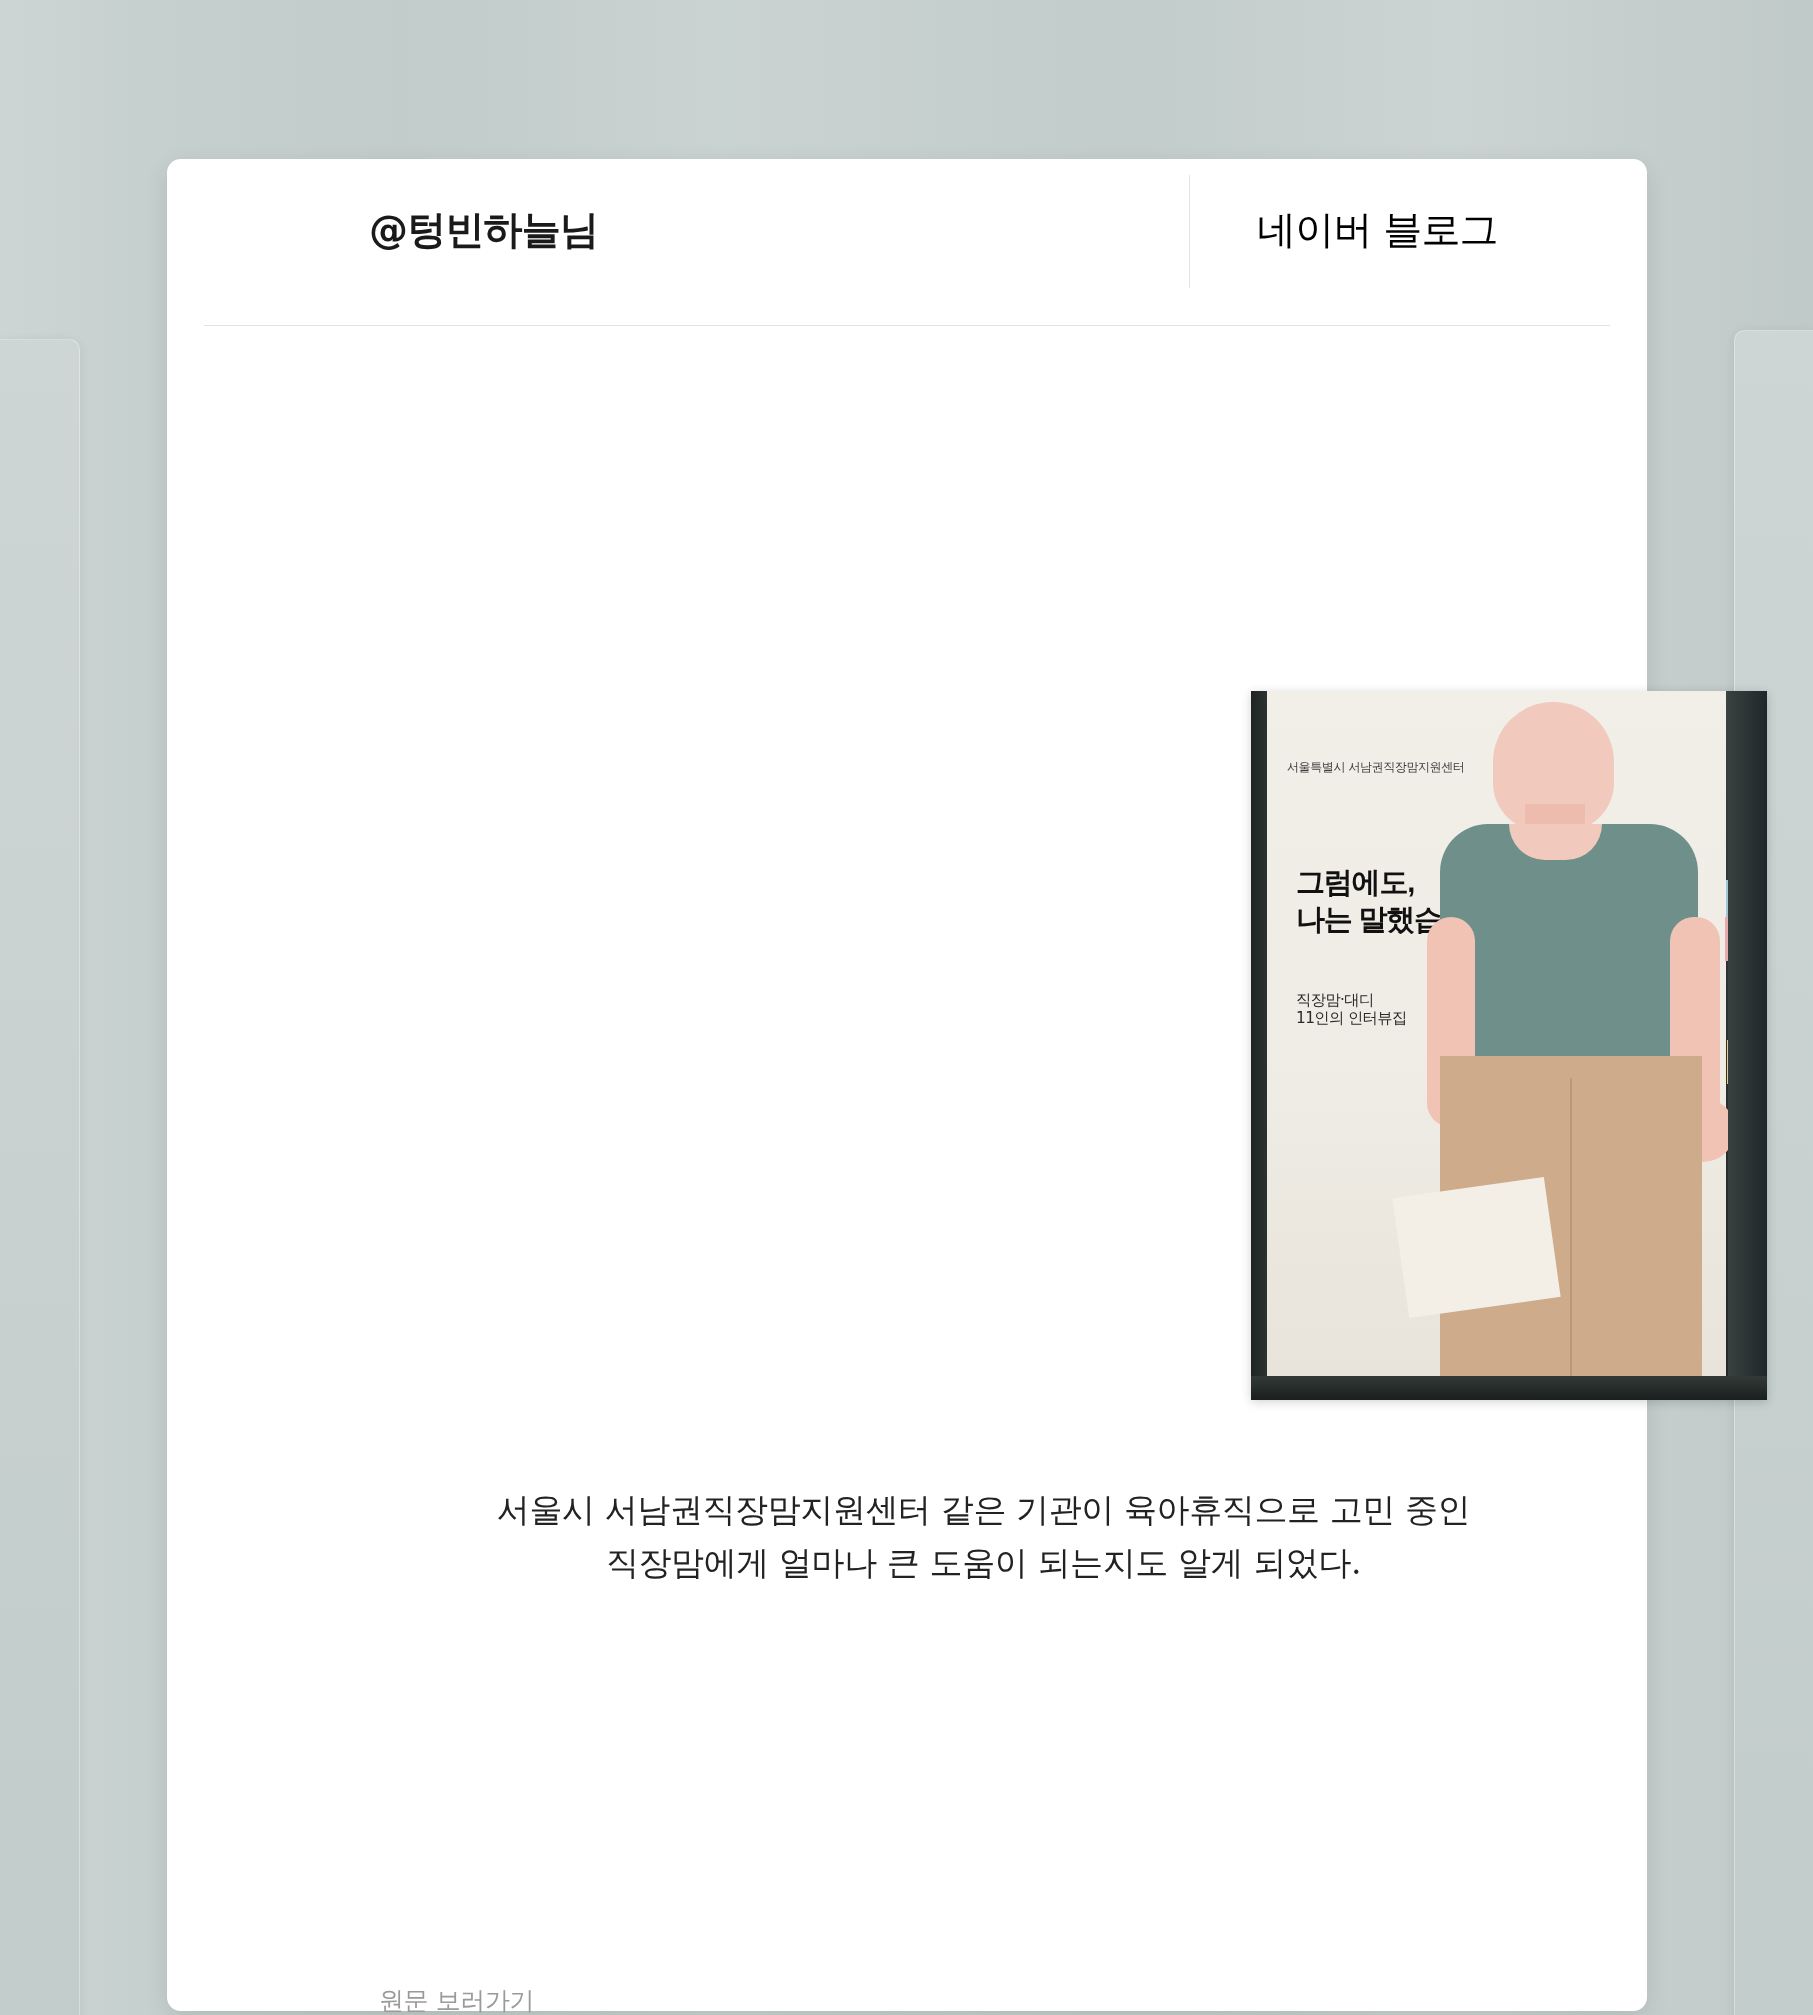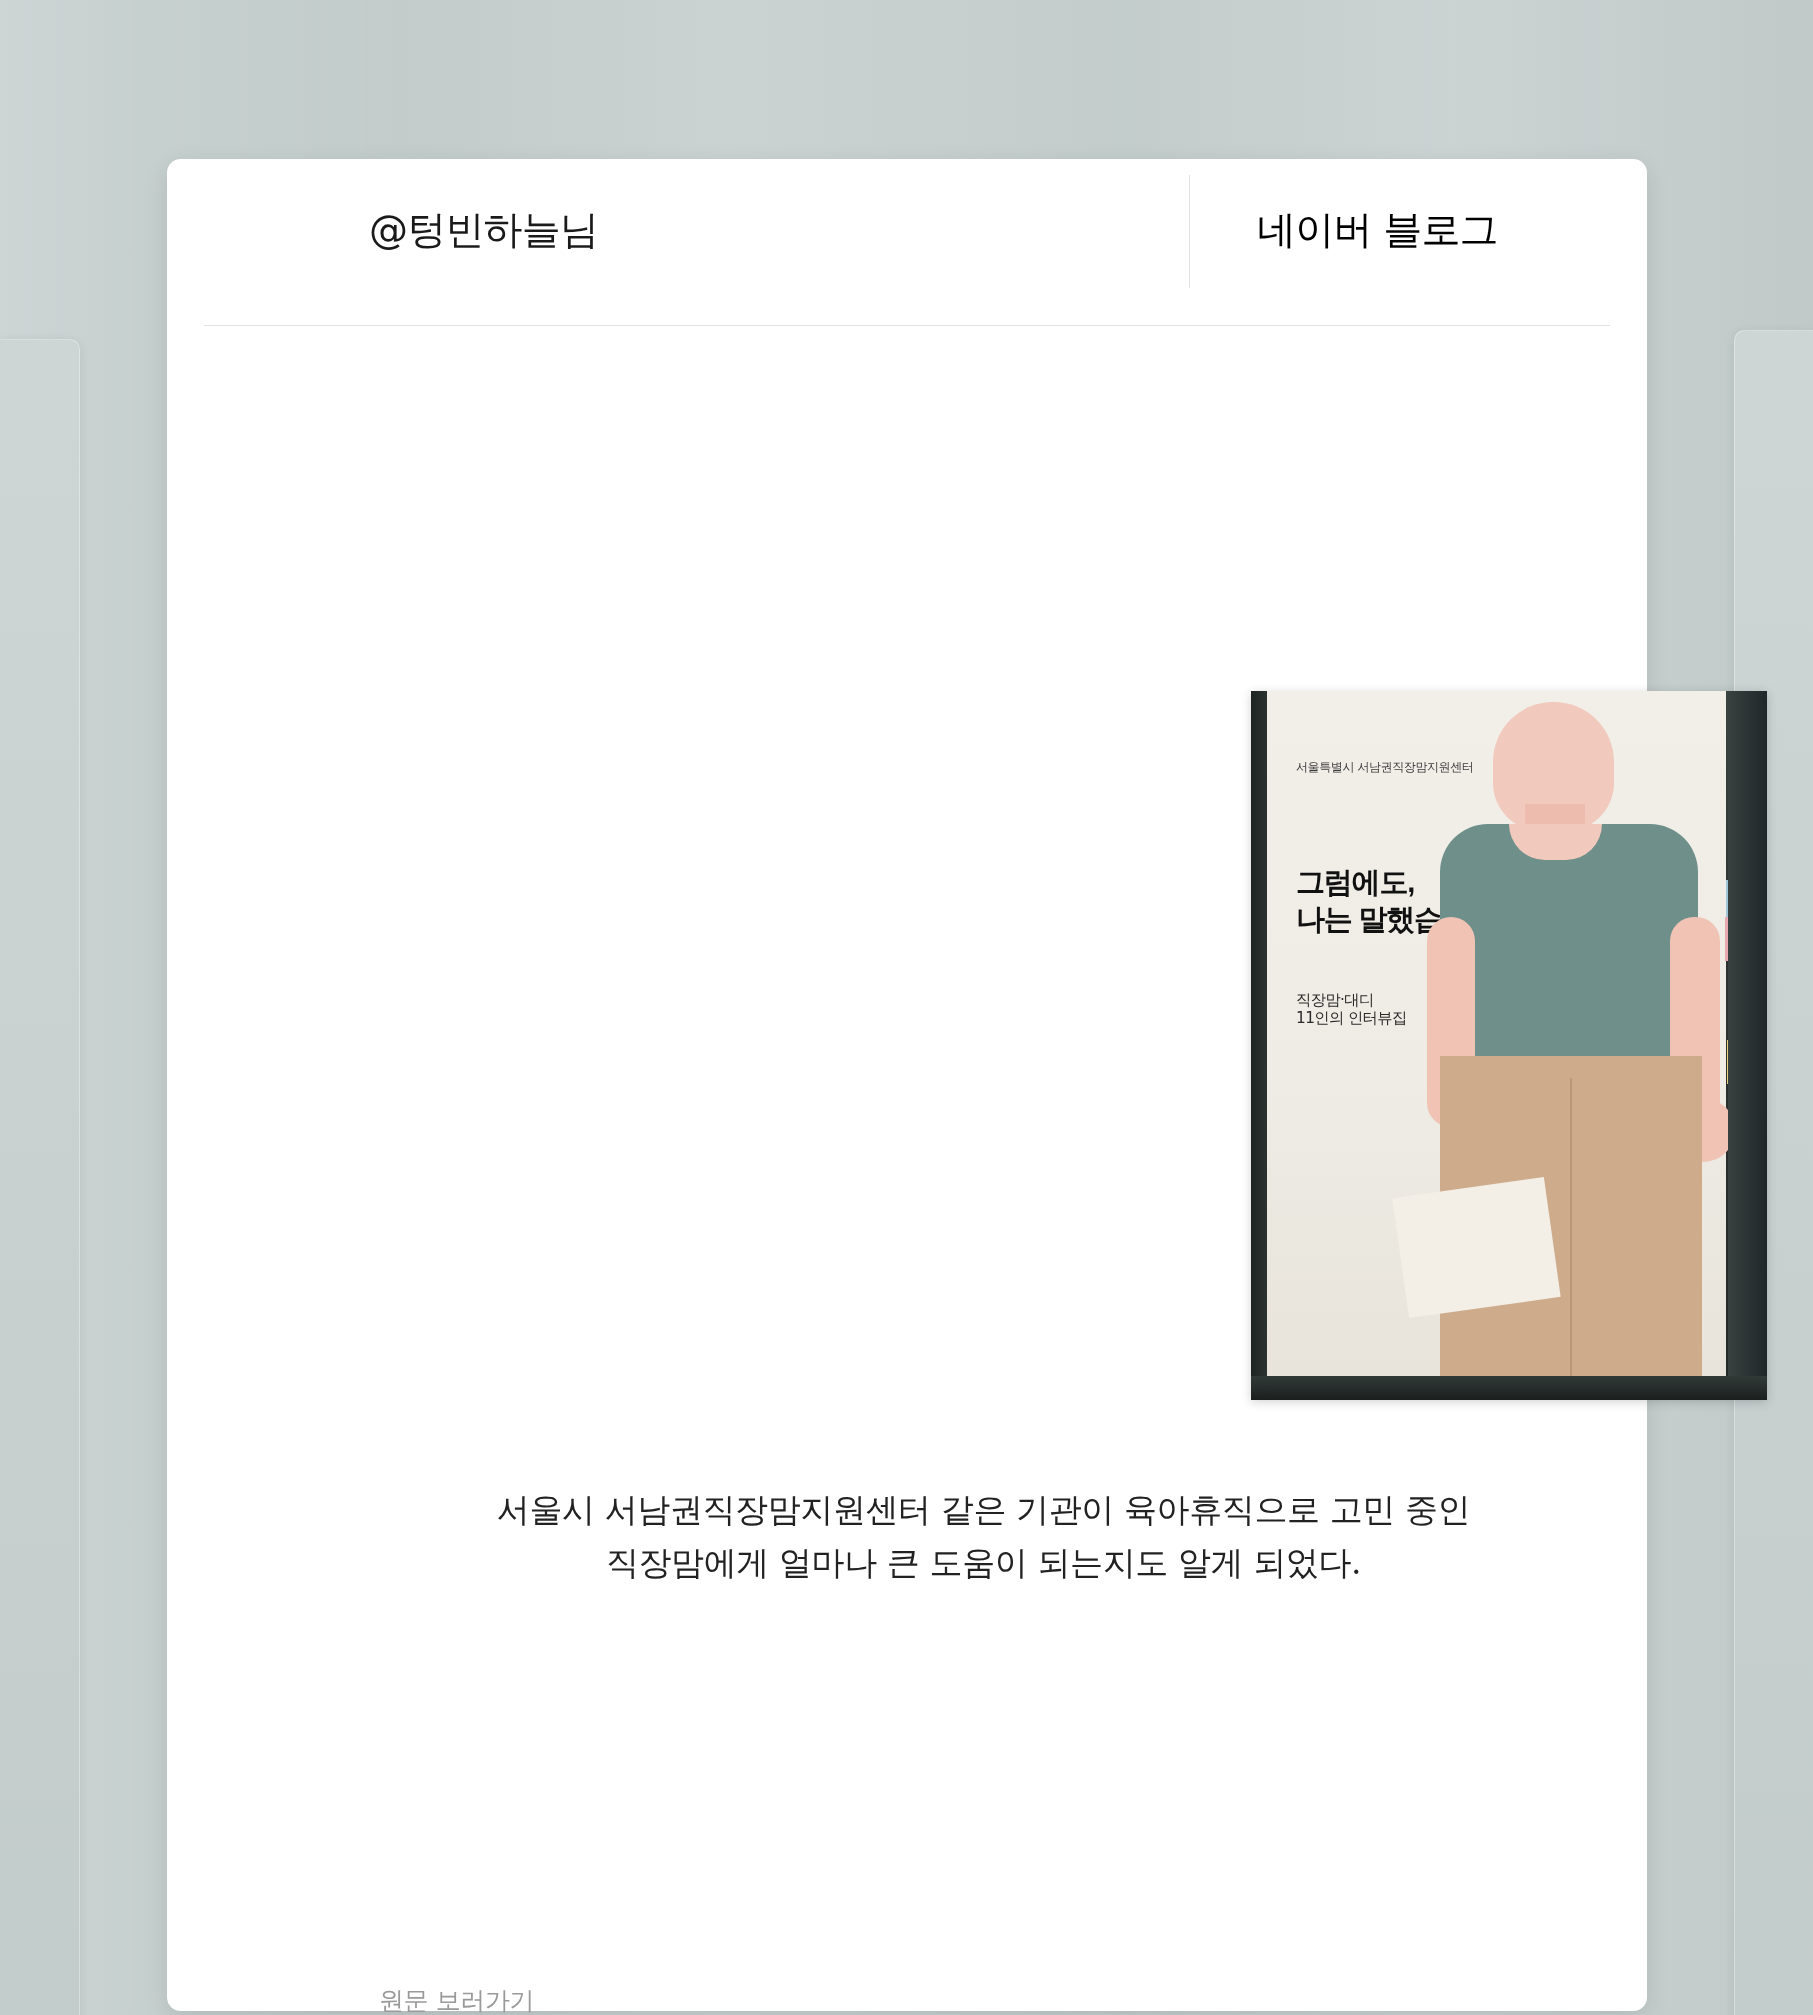--- a/index.html
+++ b/index.html
@@ -80,21 +80,21 @@
     width: 1406px;
     height: 129px;
     border-bottom: 1.2px solid #e3e3e3;
     box-sizing: border-box;
   }
   .header-handle {
     position: absolute;
     left: 202px;
     top: 44px;
     font-size: 39px;
-    font-weight: normal;
+    font-weight: bold;
     color: #1a1a1a;
     letter-spacing: -0.8px;
     white-space: nowrap;
     font-family: "DejaVu Sans", sans-serif;
   }
   .header-divider {
     position: absolute;
     left: 1022px;
     top: 16px;
     width: 1.2px;
@@ -164,21 +164,21 @@
   .book {
     position: absolute;
     left: 16px;
     top: 0px;
     width: 459px;
     height: 709px;
     background: linear-gradient(180deg,#f2efe9 0%, #efece5 55%, #e7e3da 100%);
   }
   .book-pub {
     position: absolute;
-    left: 29px;
+    left: 20px;
     top: 68px;
     font-size: 12px;
     color: #3b3b3b;
     font-family: "DejaVu Sans", sans-serif;
     letter-spacing: -0.4px;
     white-space: nowrap;
   }
   .book-title {
     position: absolute;
     left: 29px;

